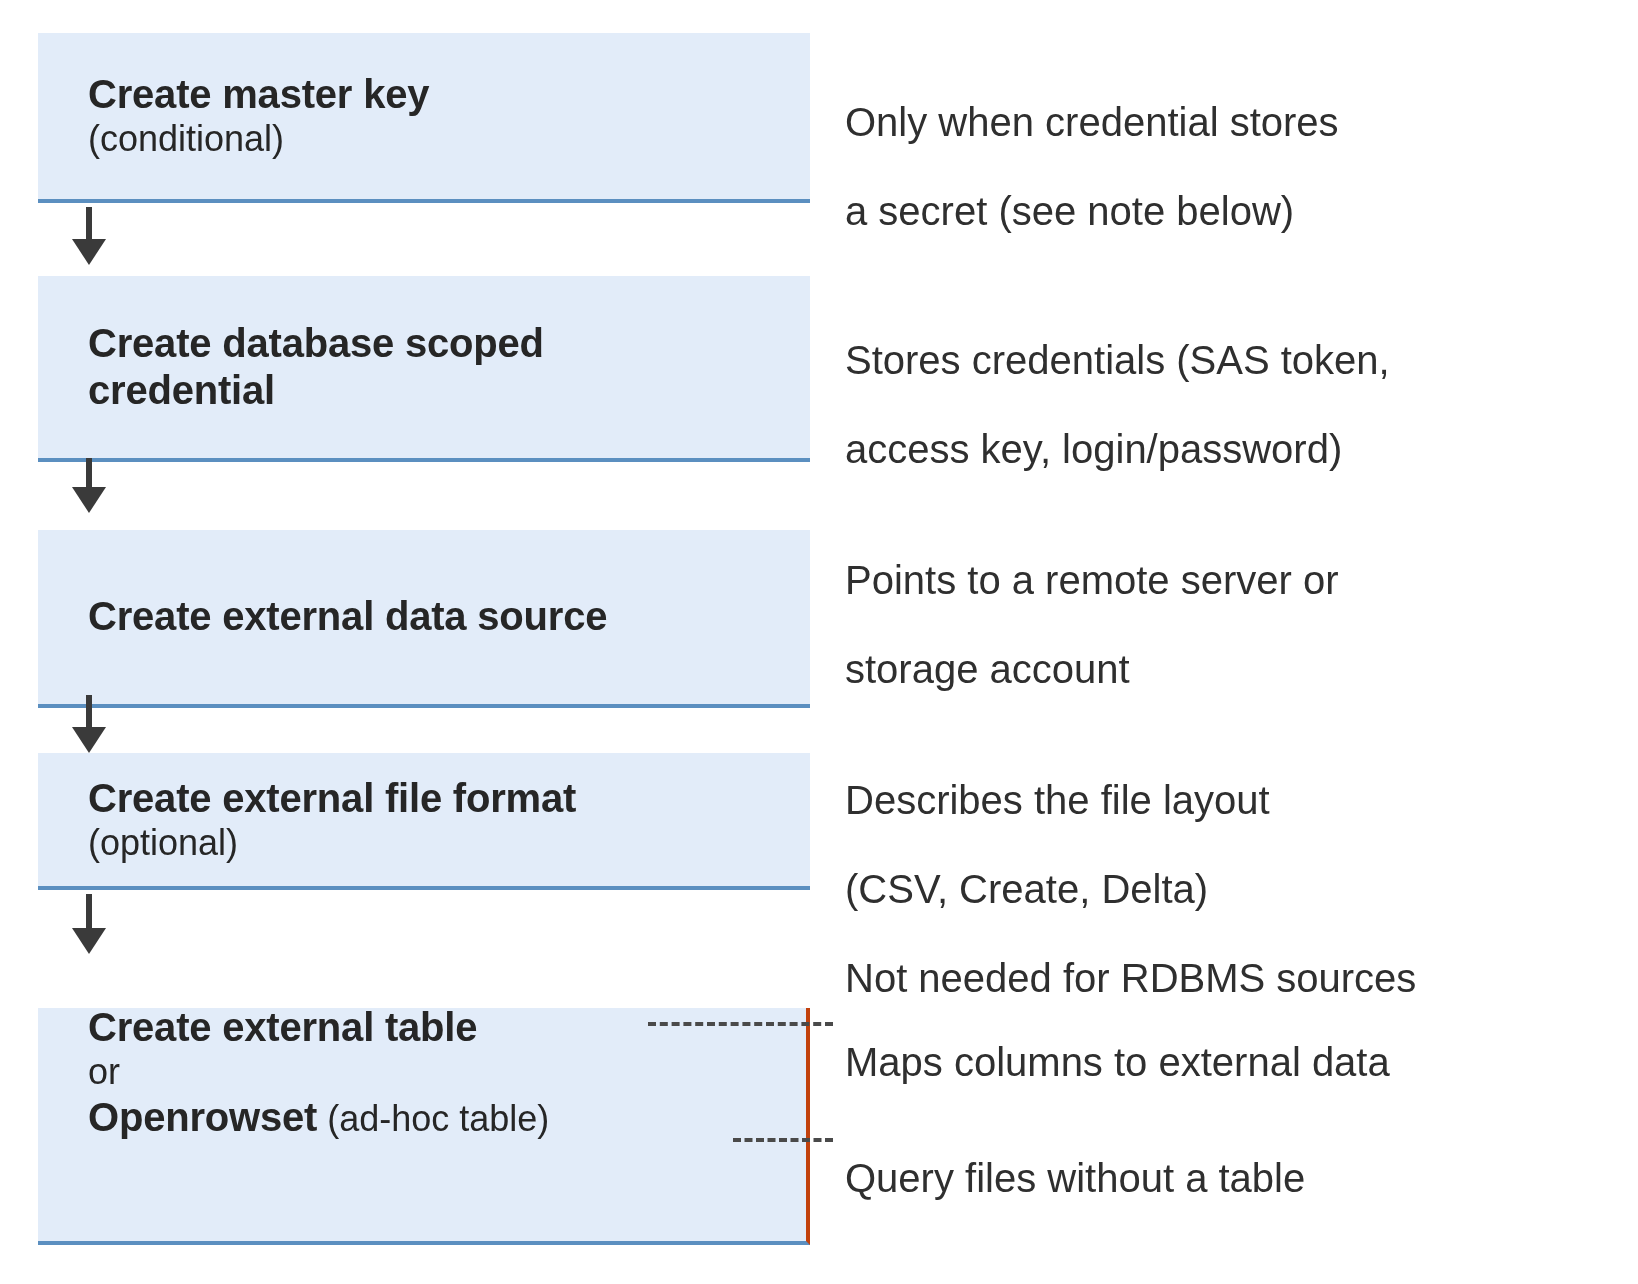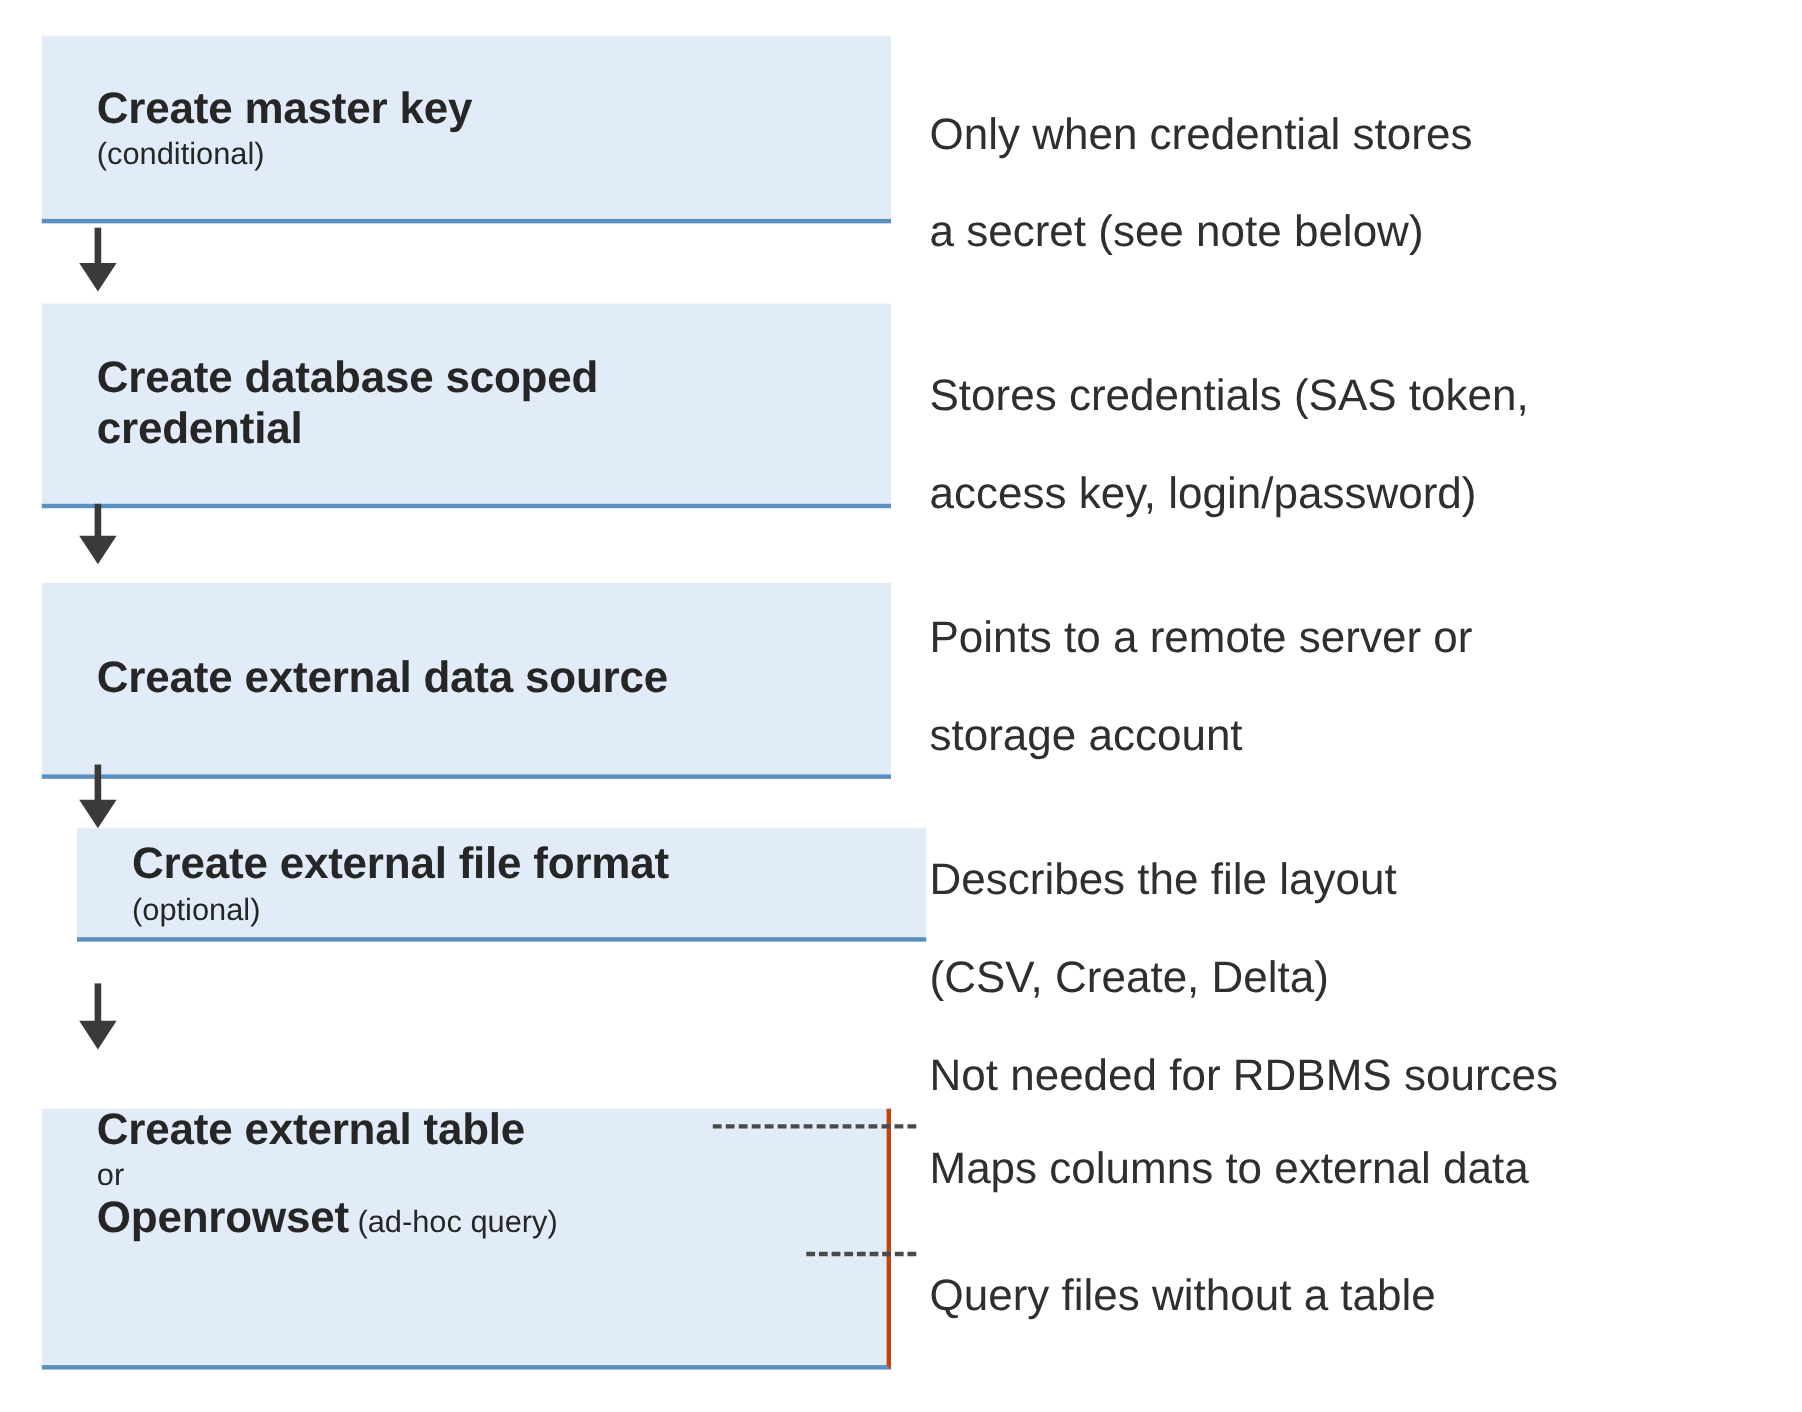--- a/index.html
+++ b/index.html
@@ -40,21 +40,21 @@
   .step-title {
     font-weight: bold;
     font-size: 40px;
     line-height: 1.18;
     letter-spacing: -0.2px;
     color: #262626;
     white-space: nowrap;
   }
   .step-sub {
     font-weight: normal;
-    font-size: 28px;
+    font-size: 36px;
     line-height: 1.18;
     color: #262626;
     white-space: nowrap;
   }
   .step-sub.inline {
     display: inline;
   }
   .step-title.inline {
     display: inline;
   }
@@ -143,40 +143,40 @@
   <div class="annotation" style="top:518px;">
     <span class="line">Points to a remote server or</span>
     <span class="line">storage account</span>
   </div>
 
   <div class="arrow" style="top:695px; height:58px;">
     <div class="shaft" style="height:34px;"></div>
     <div class="head"></div>
   </div>
 
-  <div class="step-box" style="top:753px; height:103px;margin-left:32px;">
+  <div class="step-box" style="top:753px; height:137px;">
     <div class="step-title">Create external file format</div>
     <div class="step-sub">(optional)</div>
   </div>
   <div class="annotation" style="top:738px;">
     <span class="line">Describes the file layout</span>
     <span class="line">(CSV, Create, Delta)</span>
     <span class="line">Not needed for RDBMS sources</span>
   </div>
 
   <div class="arrow" style="top:894px; height:60px;">
     <div class="shaft" style="height:36px;"></div>
     <div class="head"></div>
   </div>
 
   <div class="step-box with-right-edge" style="top:1008px; height:237px; justify-content:flex-start; padding-top:0;">
     <div class="step-title" style="margin-top:-4px;">Create external table</div>
     <div class="step-sub">or</div>
     <div>
-      <span class="step-title inline">Openrowset</span><span class="step-sub inline"> (ad-hoc query)</span>
+      <span class="step-title inline">Openrowset</span><span class="step-sub inline"> (ad-hoc table)</span>
     </div>
   </div>
 
   <div class="dashed-connector" style="left:648px; top:1022px; width:185px;"></div>
   <div class="annotation" style="top:1000px;">
     <span class="line">Maps columns to external data</span>
   </div>
 
   <div class="dashed-connector" style="left:733px; top:1138px; width:100px;"></div>
   <div class="annotation" style="top:1116px;">

